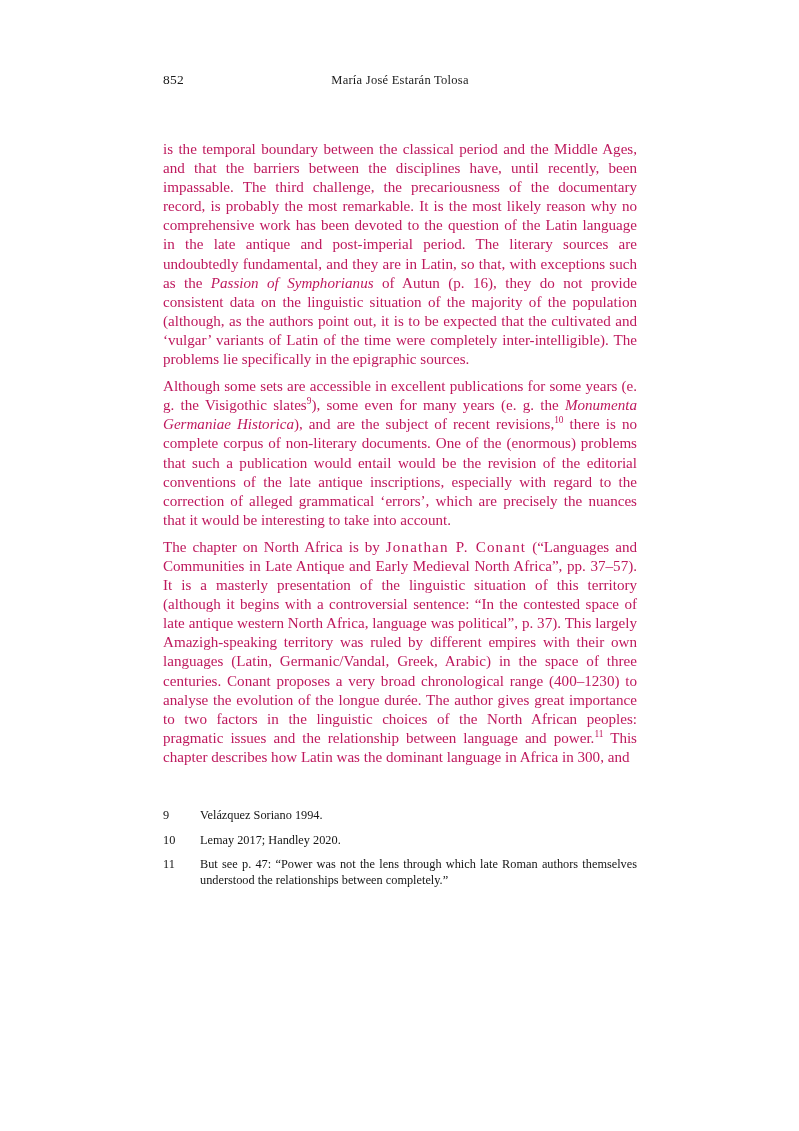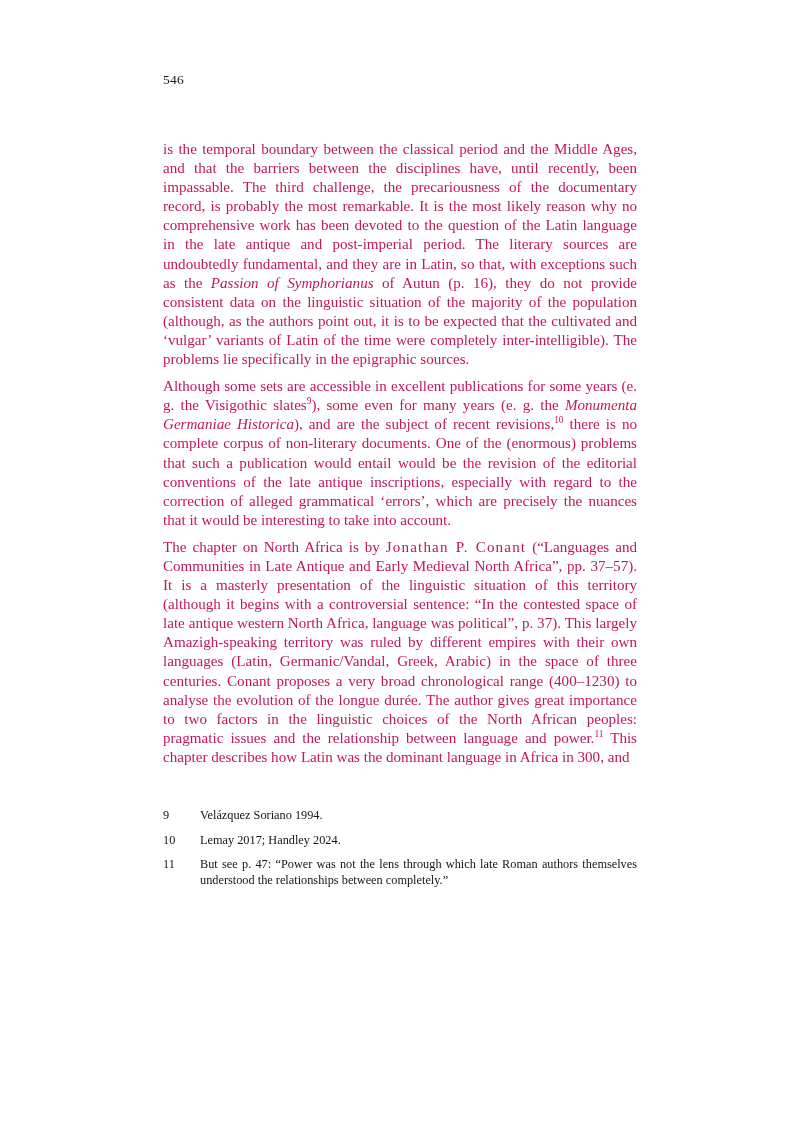--- a/index.html
+++ b/index.html
@@ -104,21 +104,22 @@
     color: #141414;
   }
   .fn-text { display: block; }
 </style>
 </head>
 <body>
 
 <div class="page">
 
   <div class="running-head">
-    <span class="folio">546</span>
+    <span class="folio">852</span>
+    <span class="head-author">María José Estarán Tolosa</span>
   </div>
 
   <div class="textblock">
 
     <p class="body"><span>is the temporal boundary between the classical period and the Middle Ages, and that the barriers between the disciplines have, until recently, been impassable. The third challenge, the precariousness of the documentary record, is probably the most remarkable. It is the most likely reason why no comprehensive work has been devoted to the question of the Latin language in the late antique and post-imperial period. The literary sources are undoubtedly fundamental, and they are in Latin, so that, with exceptions such as the </span><i class="ital">Passion of Symphorianus</i><span> of Autun (p. 16), they do not provide consistent data on the linguistic situation of the majority of the population (although, as the authors point out, it is to be expected that the cultivated and ‘vulgar’ variants of Latin of the time were completely inter-intelligible). The problems lie specifically in the epigraphic sources.</span></p>
 
     <p class="body"><span>Although some sets are accessible in excellent publications for some years (e. g. the Visigothic slates</span><sup class="fn">9</sup><span>), some even for many years (e. g. the </span><i class="ital">Monumenta Germaniae Historica</i><span>), and are the subject of recent revisions,</span><sup class="fn">10</sup><span> there is no complete corpus of non-literary documents. One of the (enormous) problems that such a publication would entail would be the revision of the editorial conventions of the late antique inscriptions, especially with regard to the correction of alleged grammatical ‘errors’, which are precisely the nuances that it would be interesting to take into account.</span></p>
 
     <p class="body"><span>The chapter on North Africa is by </span><span class="spaced">Jonathan P. Conant</span><span> (“Languages and Communities in Late Antique and Early Medieval North Africa”, pp. 37–57). It is a masterly presentation of the linguistic situation of this territory (although it begins with a controversial sentence: “In the contested space of late antique western North Africa, language was political”, p. 37). This largely Amazigh-speaking territory was ruled by different empires with their own languages (Latin, Germanic/Vandal, Greek, Arabic) in the space of three centuries. Conant proposes a very broad chronological range (400–1230) to analyse the evolution of the longue durée. The author gives great importance to two factors in the linguistic choices of the North African peoples: pragmatic issues and the relationship between language and power.</span><sup class="fn">11</sup><span> This chapter describes how Latin was the dominant language in Africa in 300, and</span></p>
 
@@ -126,21 +127,21 @@
 
   <div class="footnotes">
 
     <div class="footnote">
       <span class="fn-num">9</span>
       <span class="fn-text">Velázquez Soriano 1994.</span>
     </div>
 
     <div class="footnote">
       <span class="fn-num">10</span>
-      <span class="fn-text">Lemay 2017; Handley 2024.</span>
+      <span class="fn-text">Lemay 2017; Handley 2020.</span>
     </div>
 
     <div class="footnote">
       <span class="fn-num">11</span>
       <span class="fn-text">But see p. 47: “Power was not the lens through which late Roman authors themselves understood the relationships between completely.”</span>
     </div>
 
   </div>
 
 </div>

